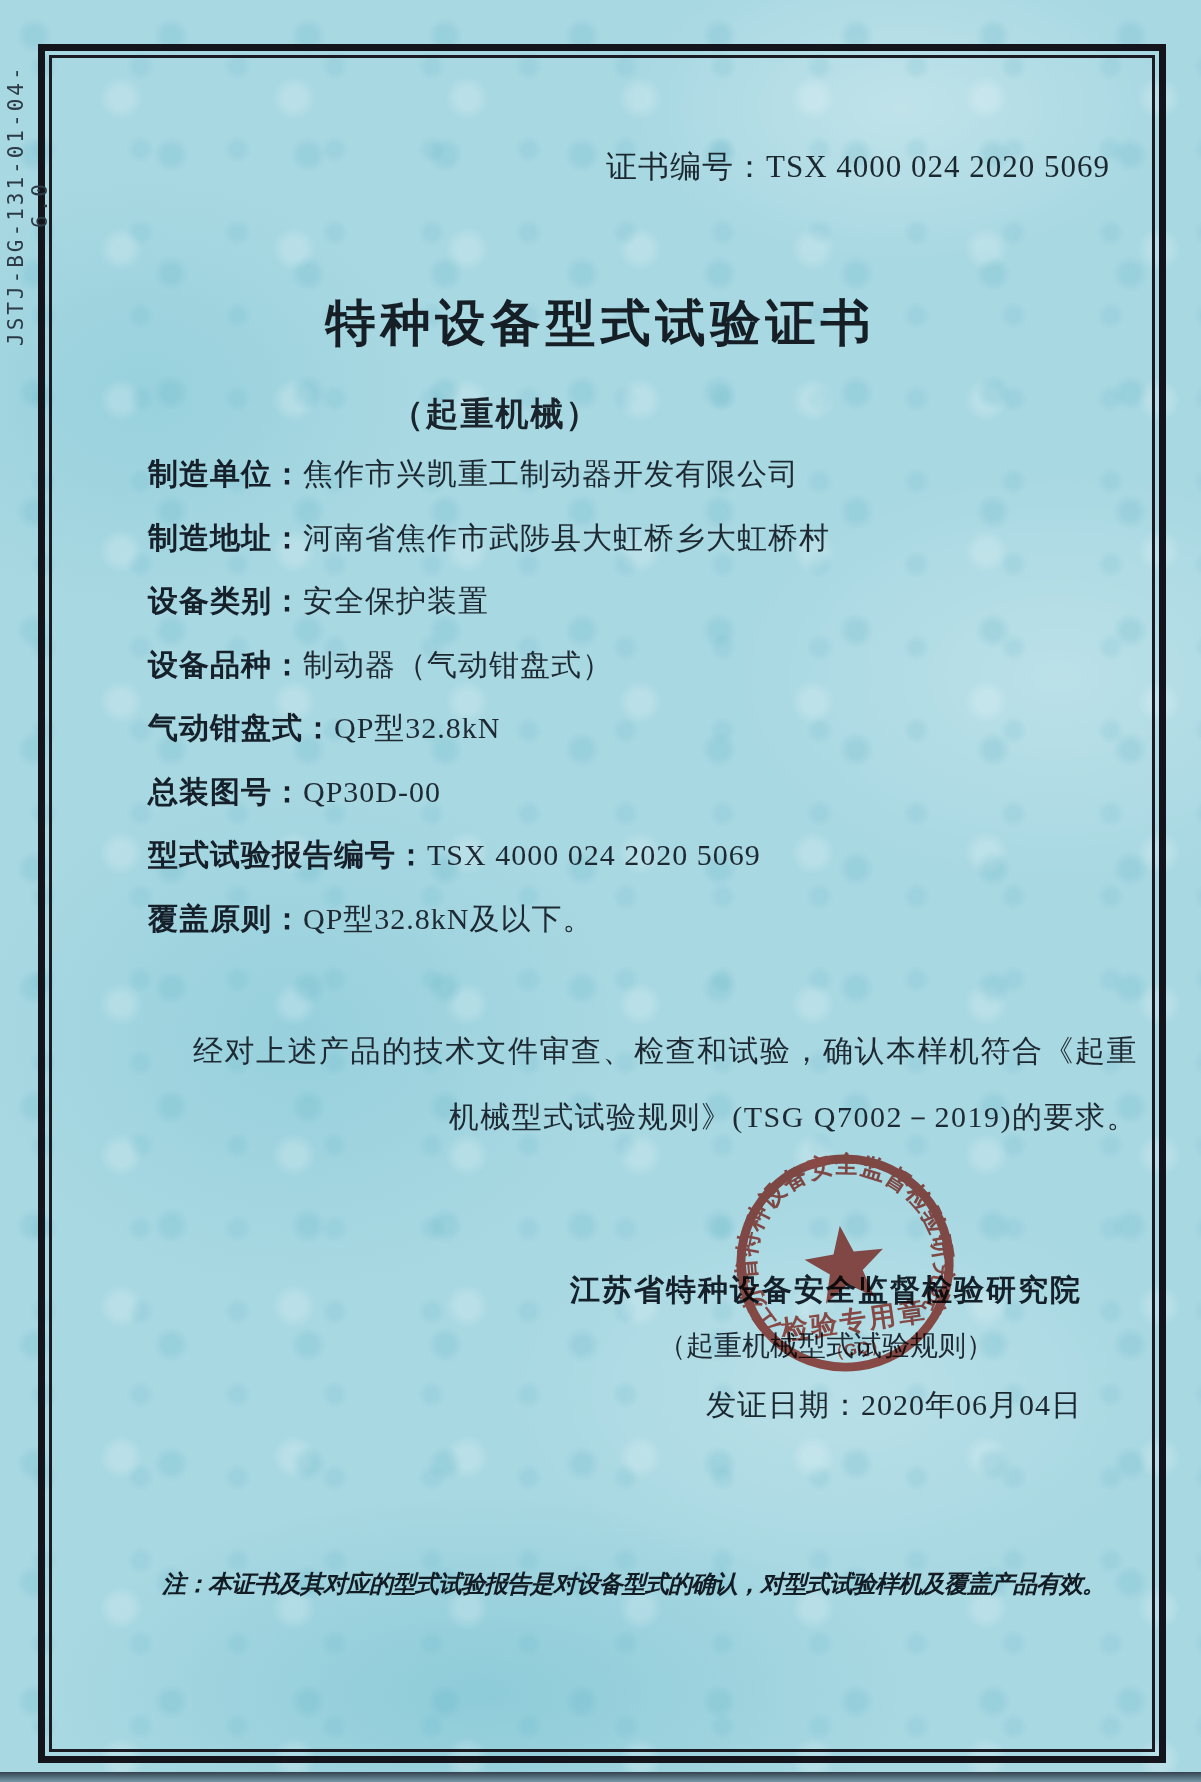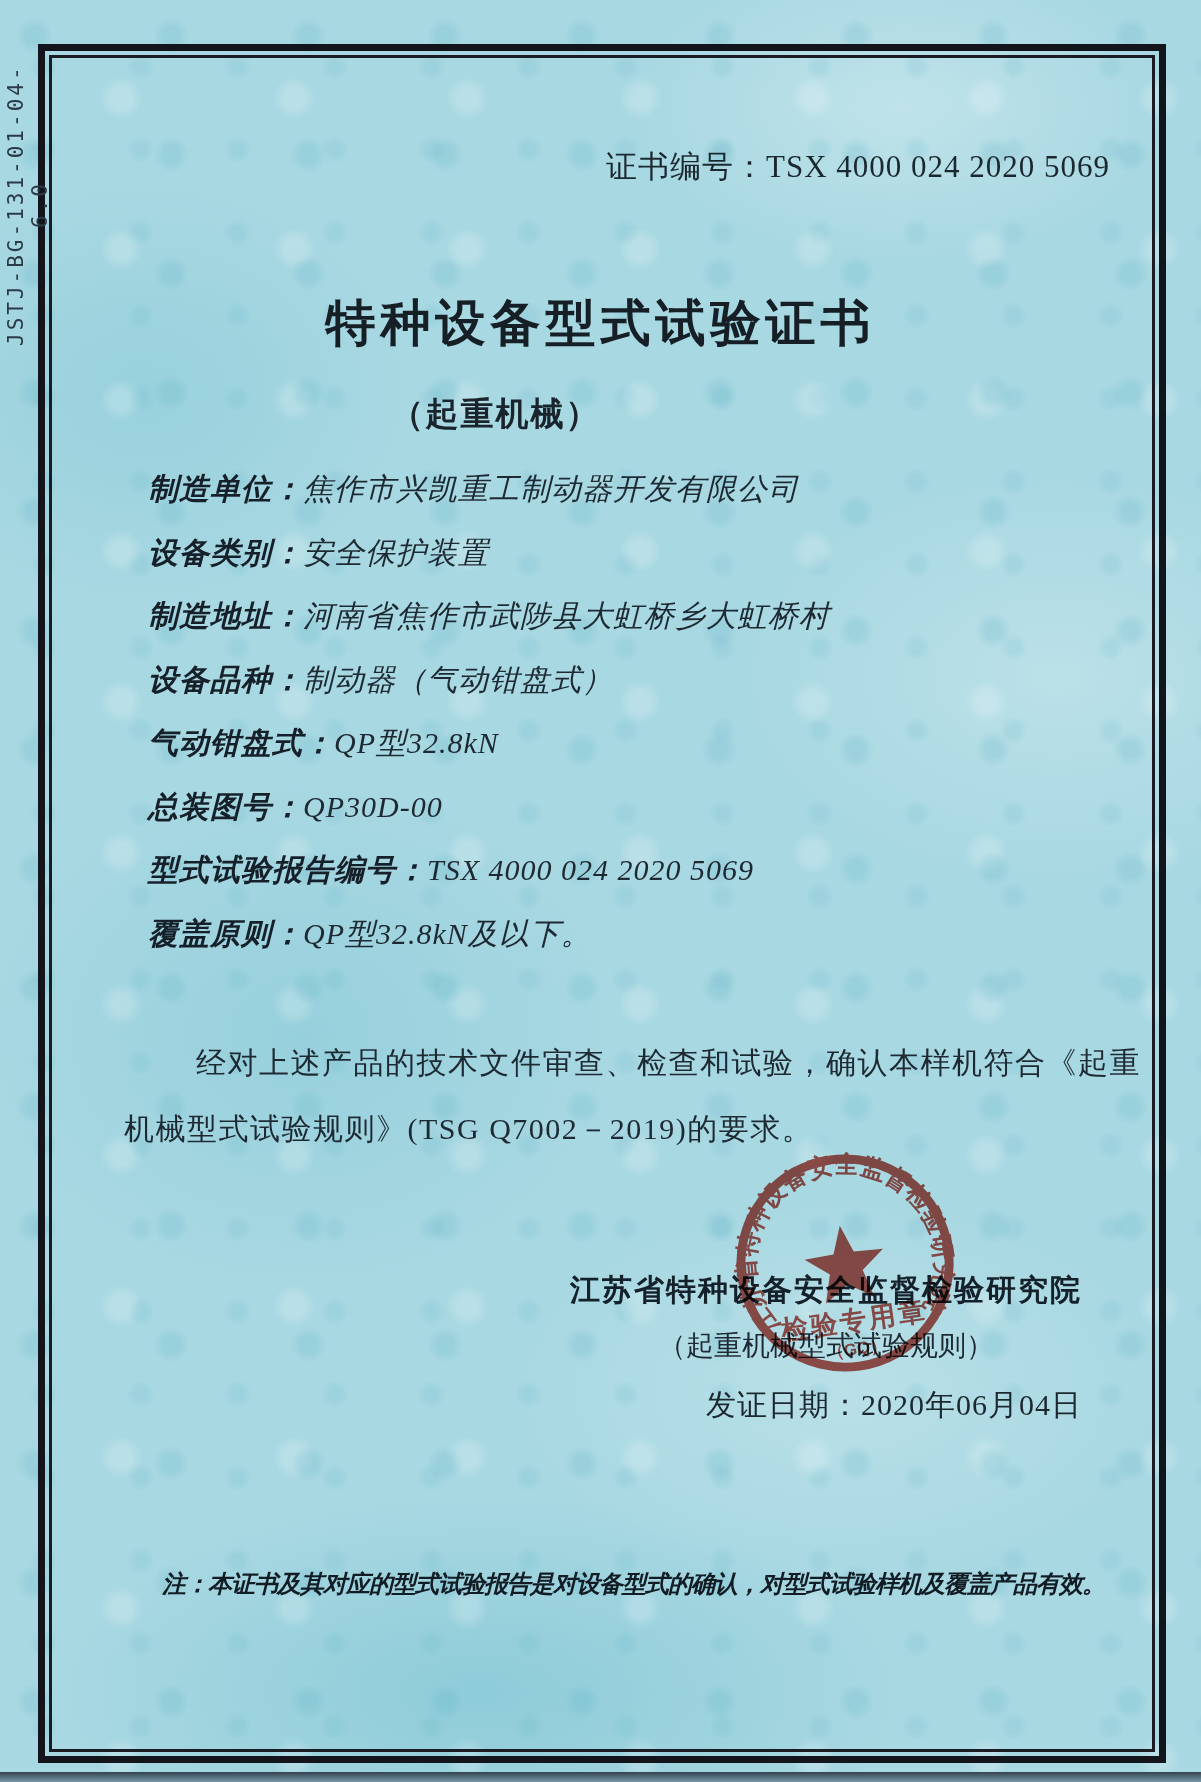--- a/index.html
+++ b/index.html
@@ -48,32 +48,32 @@
     position:absolute;left:0;top:290px;width:1201px;text-align:center;
     font-family:"Liberation Sans","DejaVu Sans",sans-serif;font-weight:bold;
     font-size:50px;letter-spacing:5px;color:#161e26;
   }
   .subtitle{
     position:absolute;left:0;top:392px;width:991px;text-align:center;
     font-family:"Liberation Sans","DejaVu Sans",sans-serif;font-weight:bold;
     font-size:33px;letter-spacing:2px;color:#1a242c;
   }
   .fields{
-    position:absolute;left:148px;top:457px;width:960px;font-style:italic;
+    position:absolute;left:148px;top:442px;width:960px;
   }
   .field-row{line-height:63.5px;font-size:30px;white-space:nowrap;}
   .field-label{
     font-family:"Liberation Sans","DejaVu Sans",sans-serif;font-weight:bold;
     letter-spacing:1px;color:#15202a;
   }
   .field-value{letter-spacing:1px;color:#1e2a33;}
   .statement{
     position:absolute;left:112px;top:1018px;width:1026px;
     font-size:30px;line-height:65.5px;letter-spacing:1.5px;
-    text-indent:2.4em;color:#1e2a33;margin:12px;
+    text-indent:2.4em;color:#1e2a33;margin:0;text-align:right;
   }
   .issuer-block{
     position:absolute;left:570px;top:1270px;width:512px;text-align:center;
   }
   .issuer-name{
     font-family:"Liberation Sans","DejaVu Sans",sans-serif;font-weight:bold;
     font-size:30px;letter-spacing:2px;color:#14202a;white-space:nowrap;
   }
   .issuer-sub{
     margin-top:16px;font-size:28px;letter-spacing:0;color:#1e2a33;white-space:nowrap;
@@ -112,24 +112,24 @@
   </div>
 
   <div class="title">特种设备型式试验证书</div>
   <div class="subtitle">（起重机械）</div>
 
   <div class="fields">
     <div class="field-row">
       <span class="field-label">制造单位：</span><span class="field-value">焦作市兴凯重工制动器开发有限公司</span>
     </div>
     <div class="field-row">
-      <span class="field-label">设备类别：</span><span class="field-value">安全保护装置</span>
+      <span class="field-label">制造地址：</span><span class="field-value">河南省焦作市武陟县大虹桥乡大虹桥村</span>
     </div>
     <div class="field-row">
-      <span class="field-label">制造地址：</span><span class="field-value">河南省焦作市武陟县大虹桥乡大虹桥村</span>
+      <span class="field-label">设备类别：</span><span class="field-value">安全保护装置</span>
     </div>
     <div class="field-row">
       <span class="field-label">设备品种：</span><span class="field-value">制动器（气动钳盘式）</span>
     </div>
     <div class="field-row">
       <span class="field-label">气动钳盘式：</span><span class="field-value">QP型32.8kN</span>
     </div>
     <div class="field-row">
       <span class="field-label">总装图号：</span><span class="field-value">QP30D-00</span>
     </div>

